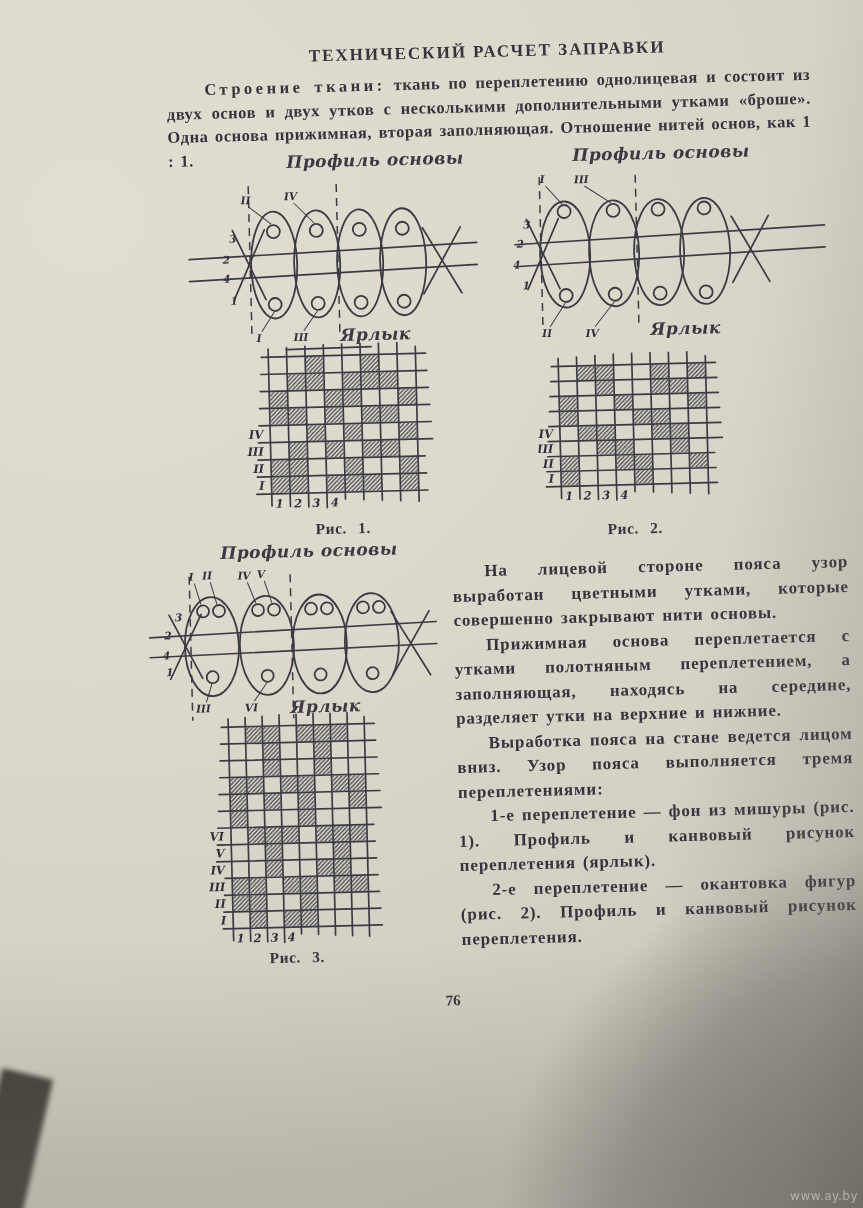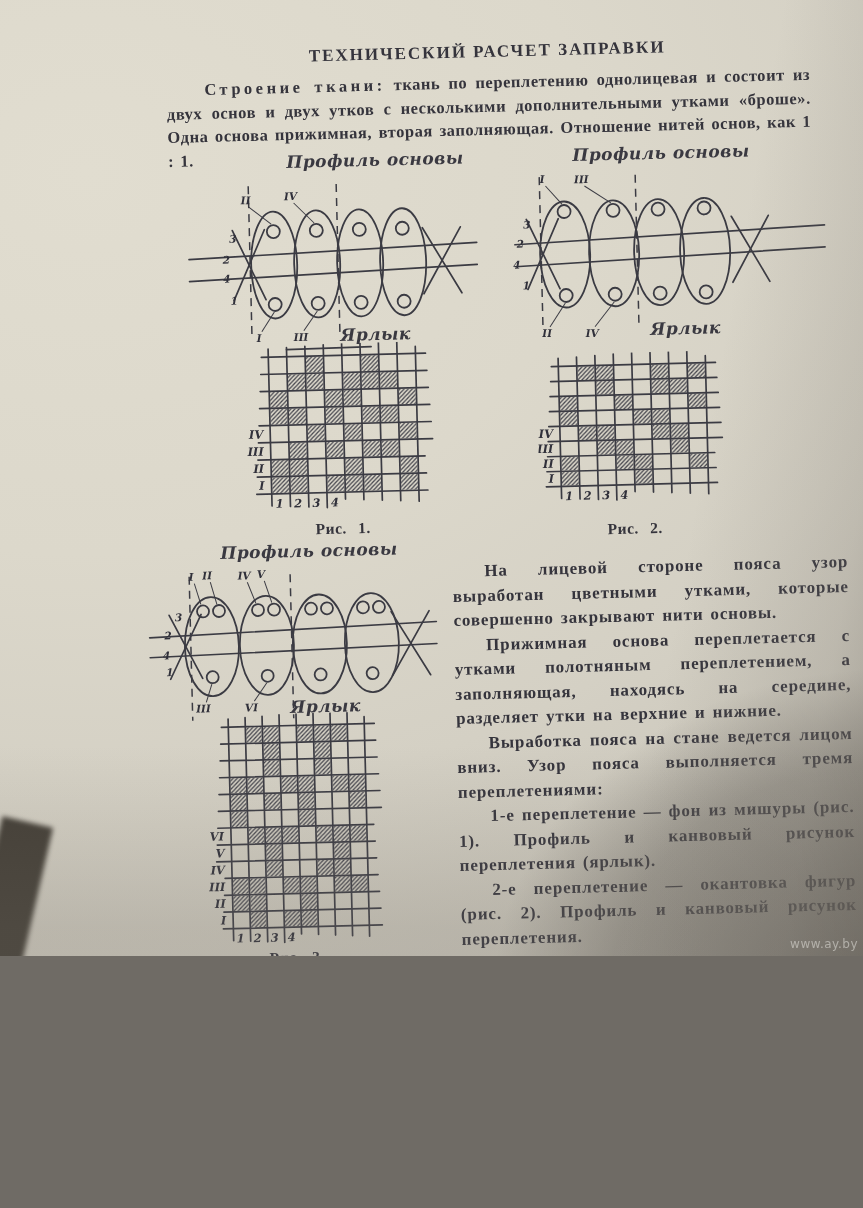--- a/index.html
+++ b/index.html
@@ -1,17 +1,17 @@
 <!DOCTYPE html>
 <html><head>
 <meta charset="utf-8">
 <style>
   html,body { margin:0; padding:0; background:#6f6b65; }
   .scene {
-    position:relative; width:863px; height:956px; overflow:hidden;
+    position:relative; width:863px; height:1208px; overflow:hidden;
     background: radial-gradient(140% 95% at 10% 18%, #e1ddd0 0%, #dcd8cb 42%, #d4d0c4 70%, #c6c2b7 100%);
     font-family:"Liberation Serif","DejaVu Serif",serif;
     color:#35343c;
   }
   .shadow-overlay {
     position:absolute; inset:0; pointer-events:none;
     background:
       linear-gradient(100deg, rgba(0,0,0,0) 76%, rgba(122,117,109,.22) 92%, rgba(104,99,91,.38) 100%),
       linear-gradient(to bottom, rgba(0,0,0,0) 78%, rgba(118,113,105,.22) 97%),
       radial-gradient(62% 46% at 103% 104%, rgba(92,88,82,.8) 0%, rgba(92,88,82,.4) 52%, rgba(92,88,82,0) 74%);

